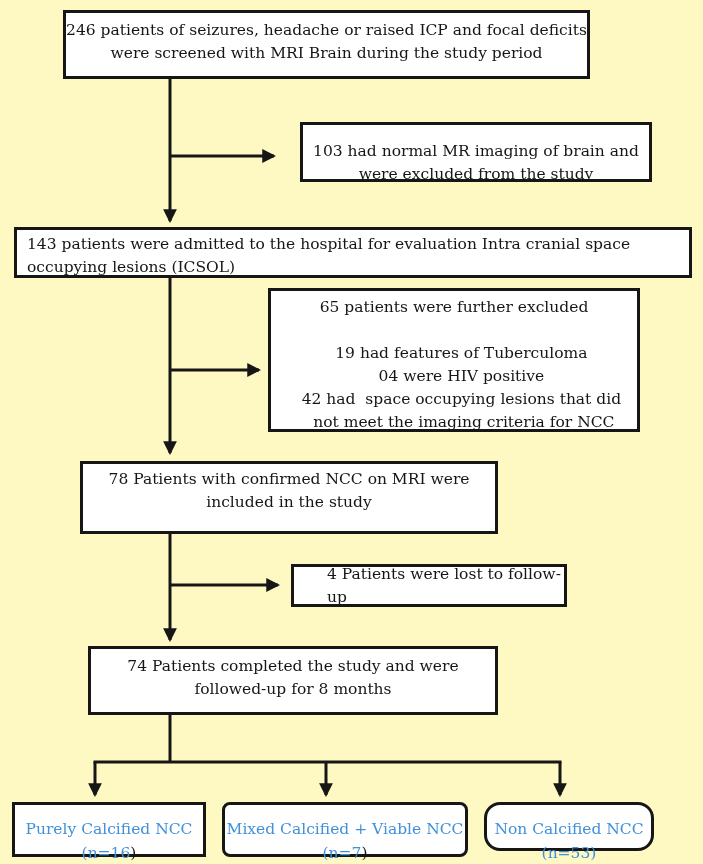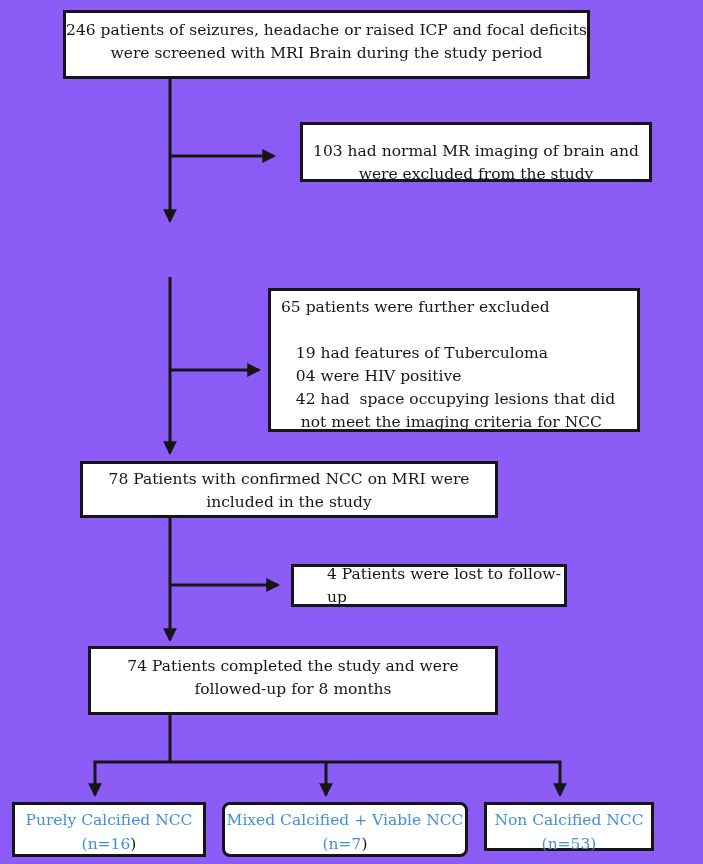--- a/index.html
+++ b/index.html
@@ -4,21 +4,21 @@
 <style>
   html, body {
     margin: 0;
     padding: 0;
     background: #ffffff;
   }
   .canvas {
     position: relative;
     width: 703px;
     height: 864px;
-    background: #8b5cf6;
+    background: #fef9c3;
     font-family: "DejaVu Serif", "Liberation Serif", serif;
     color: var(--ink, #161616);
     overflow: hidden;
   }
   .connectors {
     position: absolute;
     left: 0;
     top: 0;
     width: 703px;
     height: 864px;
@@ -41,29 +41,29 @@
     line-height: 23px;
   }
   .txt {
     white-space: pre-wrap;
   }
   .center { text-align: center; }
   .pad-top-6 { padding-top: 6px; }
   .pad-top-5 { padding-top: 15px; }
   .pad-top-4 { padding-top: 4px; }
   .left-pad { padding: 3px 10px 0 10px; text-align: left; }
-  .excl-pad { padding: 5px 10px 9px 10px; text-align: left; }
+  .excl-pad { padding: 5px 10px 9px 10px; text-align: center; }
   .single-center {
     display: flex;
     align-items: center;
     justify-content: center;
   }
   .outcome {
     text-align: center;
-    padding-top: 3px;
+    padding-top: 12px;
     line-height: 24px;
     color: var(--accent, #4190d9);
   }
   .outcome .suffix {
     color: var(--ink, #161616);
   }
 </style>
 </head>
 <body>
 
@@ -91,31 +91,35 @@
   <div class="box center pad-top-6" style="left:63px; top:10px; width:527px; height:69px;">
     <div class="txt">246 patients of seizures, headache or raised ICP and focal deficits
 were screened with MRI Brain during the study period</div>
   </div>
 
   <div class="box center pad-top-5" style="left:300px; top:122px; width:352px; height:60px;">
     <div class="txt">103 had normal MR imaging of brain and
 were excluded from the study</div>
   </div>
 
+  <div class="box left-pad" style="left:14px; top:227px; width:678px; height:51px;">
+    <div class="txt">143 patients were admitted to the hospital for evaluation Intra cranial space
+occupying lesions (ICSOL)</div>
+  </div>
 
   <div class="box excl-pad" style="left:268px; top:288px; width:372px; height:144px;">
     <div class="txt">65 patients were further excluded
 
    19 had features of Tuberculoma
    04 were HIV positive
    42 had  space occupying lesions that did
     not meet the imaging criteria for NCC</div>
   </div>
 
-  <div class="box center pad-top-4" style="left:80px; top:461px; width:418px; height:57px;">
+  <div class="box center pad-top-4" style="left:80px; top:461px; width:418px; height:73px;">
     <div class="txt">78 Patients with confirmed NCC on MRI were
 included in the study</div>
   </div>
 
   <div class="box single-center" style="left:291px; top:564px; width:276px; height:43px;padding-left:33px;">
     <div class="txt">4 Patients were lost to follow-up</div>
   </div>
 
   <div class="box center pad-top-6" style="left:88px; top:646px; width:410px; height:69px;">
     <div class="txt">74 Patients completed the study and were
@@ -125,18 +129,18 @@
   <div class="box outcome" style="left:12px; top:802px; width:194px; height:55px;">
     <div>Purely Calcified NCC</div>
     <div><span>(n=16</span><span class="suffix">)</span></div>
   </div>
 
   <div class="box outcome" style="left:222px; top:802px; width:246px; height:55px;border-radius:8px;">
     <div>Mixed Calcified + Viable NCC</div>
     <div><span>(n=7</span><span class="suffix">)</span></div>
   </div>
 
-  <div class="box outcome" style="left:484px; top:802px; width:170px; height:49px;">
+  <div class="box outcome" style="left:484px; top:802px; width:170px; height:49px;border-radius:16px;">
     <div>Non Calcified NCC</div>
     <div><span>(n=53)</span><span class="suffix"></span></div>
   </div>
 
 </div>
 
 </body></html>

